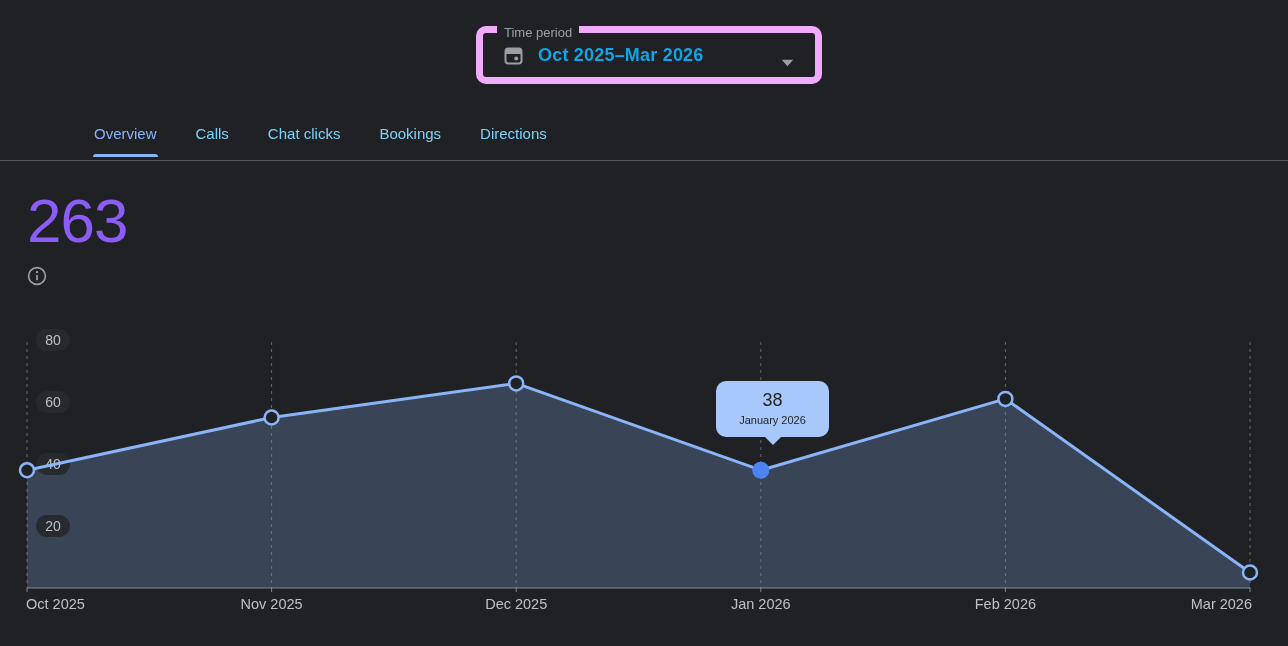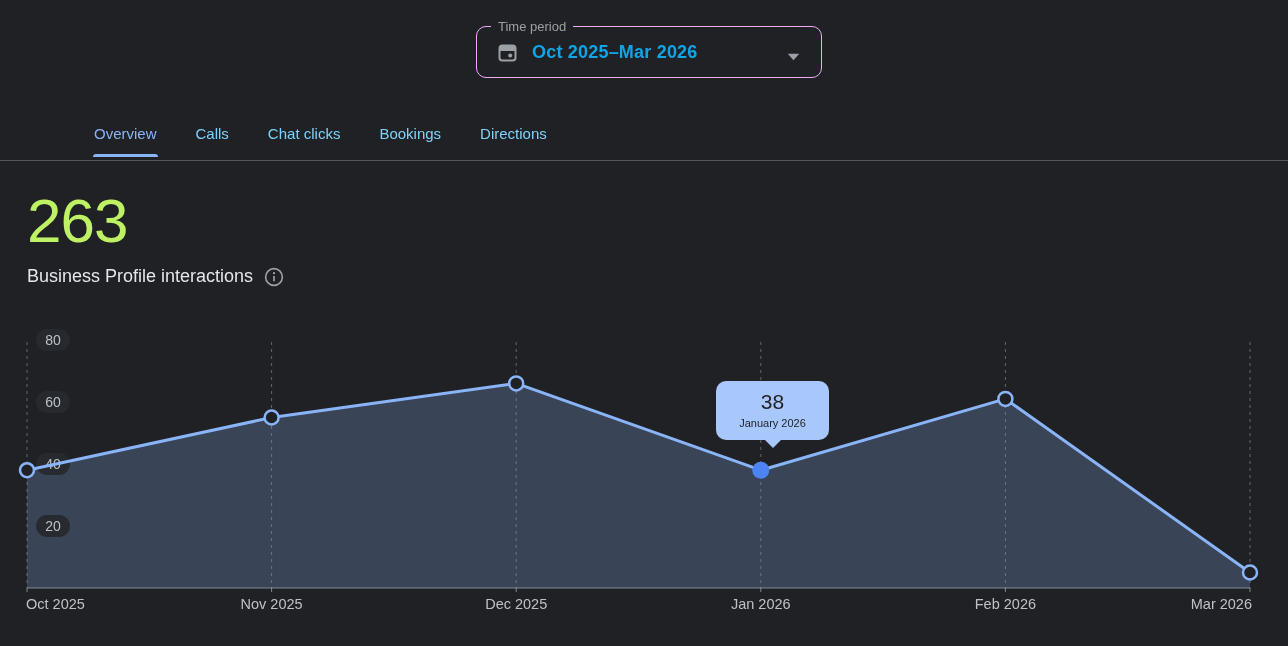--- a/index.html
+++ b/index.html
@@ -13,22 +13,22 @@
     width:1288px;height:646px;position:relative;overflow:hidden;
     background:var(--bg);
     font-family:"Liberation Sans", sans-serif;
     color:#e8eaed;
   }
 
   
   .header{position:relative;height:161px;border-bottom:1px solid #54575b;}
 
   .time-period{
-    position:absolute;left:476px;top:26px;width:346px;height:52px;
-    border:1px solid #f0abfc;border-radius:10px;
+    position:absolute;left:476px;top:26px;width:346px;height:58px;
+    border:7px solid #f0abfc;border-radius:10px;
     display:flex;align-items:center;cursor:pointer;background:var(--bg);
   }
   .tp-legend{
     position:absolute;top:-9px;left:14px;background:var(--bg);
     padding:0 7px;font-size:13px;color:#9aa0a6;line-height:17px;
   }
   .tp-cal{margin-left:20px;display:flex;}
   .tp-value{margin-left:14px;font-size:18px;font-weight:700;color:#0ea5e9;letter-spacing:.2px;}
   .tp-caret{position:absolute;right:21px;top:26px;display:flex;}
 
@@ -39,21 +39,21 @@
   }
   .tab.active{color:var(--accent);}
   .tab.active::after{
     content:"";position:absolute;left:0;right:0;bottom:3px;height:3px;
     background:var(--accent);border-radius:3px 3px 0 0;
   }
 
   
   .metric-value{
     position:absolute;left:27px;top:190px;font-size:62px;line-height:1;
-    font-weight:400;letter-spacing:-1px;color:#bef264;
+    font-weight:400;letter-spacing:-1px;color:#8b5cf6;
   }
   .metric-label-row{
     position:absolute;left:27px;top:266px;display:flex;align-items:center;gap:11px;
   }
   .metric-label{font-size:18px;color:#e4e6e9;}
   .info-icon{display:flex;cursor:pointer;}
 
   
   .chart{position:absolute;left:0;top:325px;width:1288px;height:310px;}
   .chart svg{display:block;}
@@ -62,21 +62,21 @@
   .tooltip{
     position:absolute;left:716px;top:56px;width:113px;
     background:var(--tooltip-bg);border-radius:10px;
     padding:9px 0 11px;text-align:center;color:#1f2124;
   }
   .tooltip::after{
     content:"";position:absolute;left:50%;bottom:-8px;transform:translateX(-50%);
     border-left:8px solid transparent;border-right:8px solid transparent;
     border-top:8px solid var(--tooltip-bg);
   }
-  .tt-value{font-size:21px;font-weight:500;line-height:1.15;}
+  .tt-value{font-size:18px;font-weight:500;line-height:1.15;}
   .tt-label{font-size:11px;margin-top:3px;}
 </style>
 </head>
 <body>
 
 <div class="header">
   <div class="time-period">
     <span class="tp-legend">Time period</span>
     <span class="tp-cal">
       <svg width="21" height="21" viewBox="0 0 21 21">
@@ -96,21 +96,20 @@
       <div class="tab active">Overview</div>
       <div class="tab">Calls</div>
       <div class="tab">Chat clicks</div>
       <div class="tab">Bookings</div>
       <div class="tab">Directions</div>
     </div>
 </div>
 
 <div class="metric-value">263</div>
 <div class="metric-label-row">
-  <span class="metric-label">Business Profile interactions</span>
   <span class="info-icon">
     <svg width="20" height="20" viewBox="0 0 20 20">
       <circle cx="10" cy="10" r="8.4" fill="none" stroke="#9aa0a6" stroke-width="1.6"></circle>
       <line x1="10" y1="9" x2="10" y2="14.2" stroke="#9aa0a6" stroke-width="1.7"></line>
       <circle cx="10" cy="6.2" r="1.15" fill="#9aa0a6"></circle>
     </svg>
   </span>
 </div>
 
 <div class="chart">

